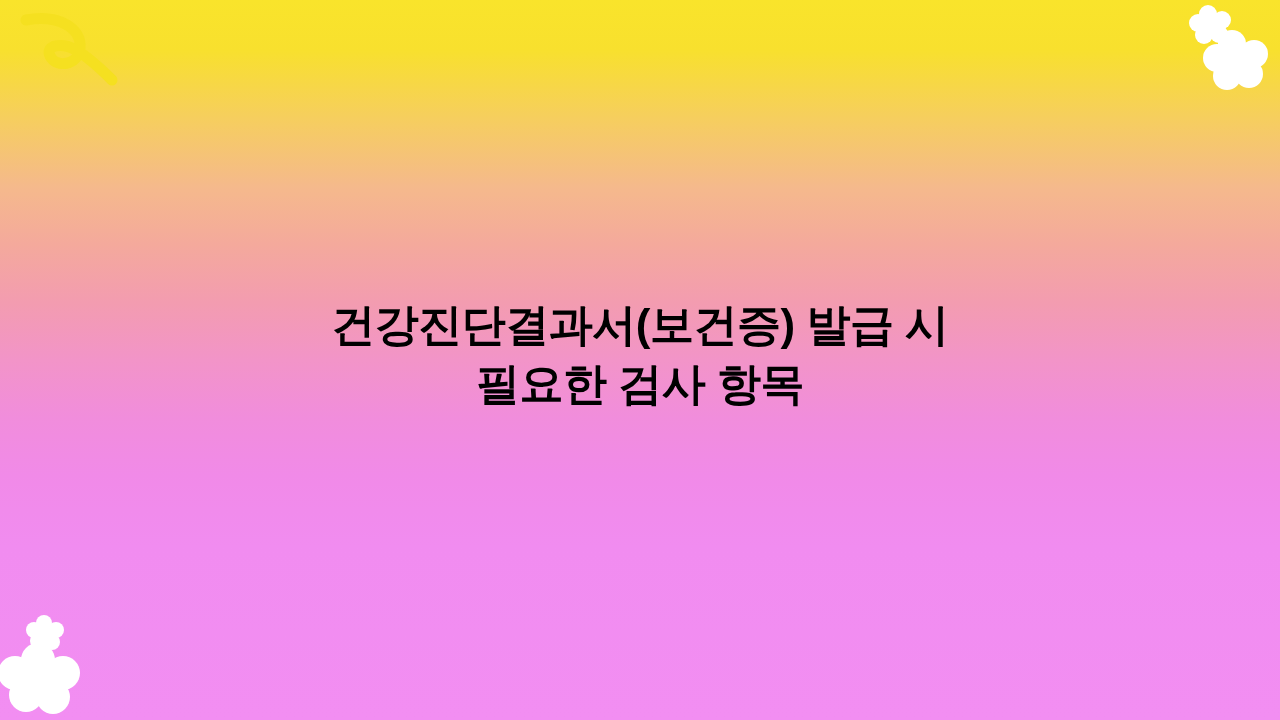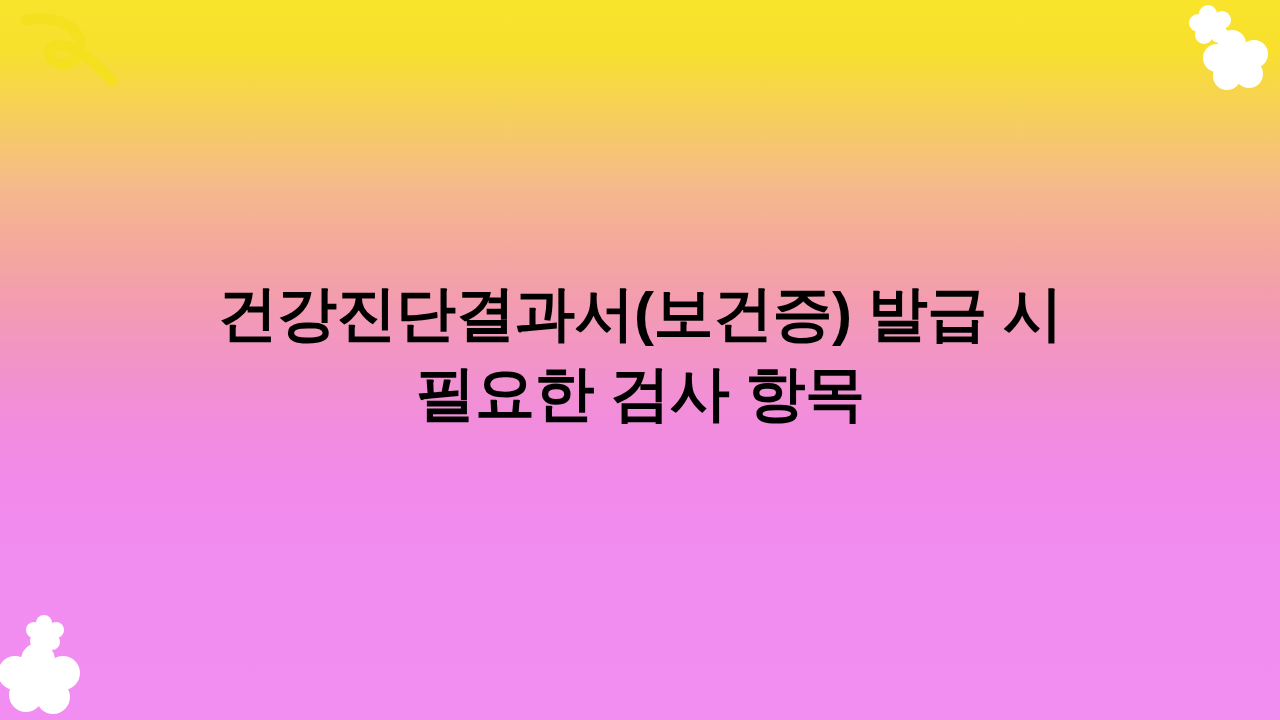--- a/index.html
+++ b/index.html
@@ -67,21 +67,21 @@
     padding-bottom: 12px;
     box-sizing: border-box;
   }
 
   .title-text {
     margin: 0;
     width: 1120px;
     text-align: center;
     color: #000000;
     font-weight: 700;
-    font-size: 60px;
+    font-size: 44px;
     line-height: 1.26;
     letter-spacing: -0.5px;
     word-break: keep-all;
     font-family: "Liberation Sans", "DejaVu Sans", sans-serif;
   }
 
   .title-line { display: block; }
   .title-line + .title-line { margin-top: 4px; }
 </style>
 </head>

